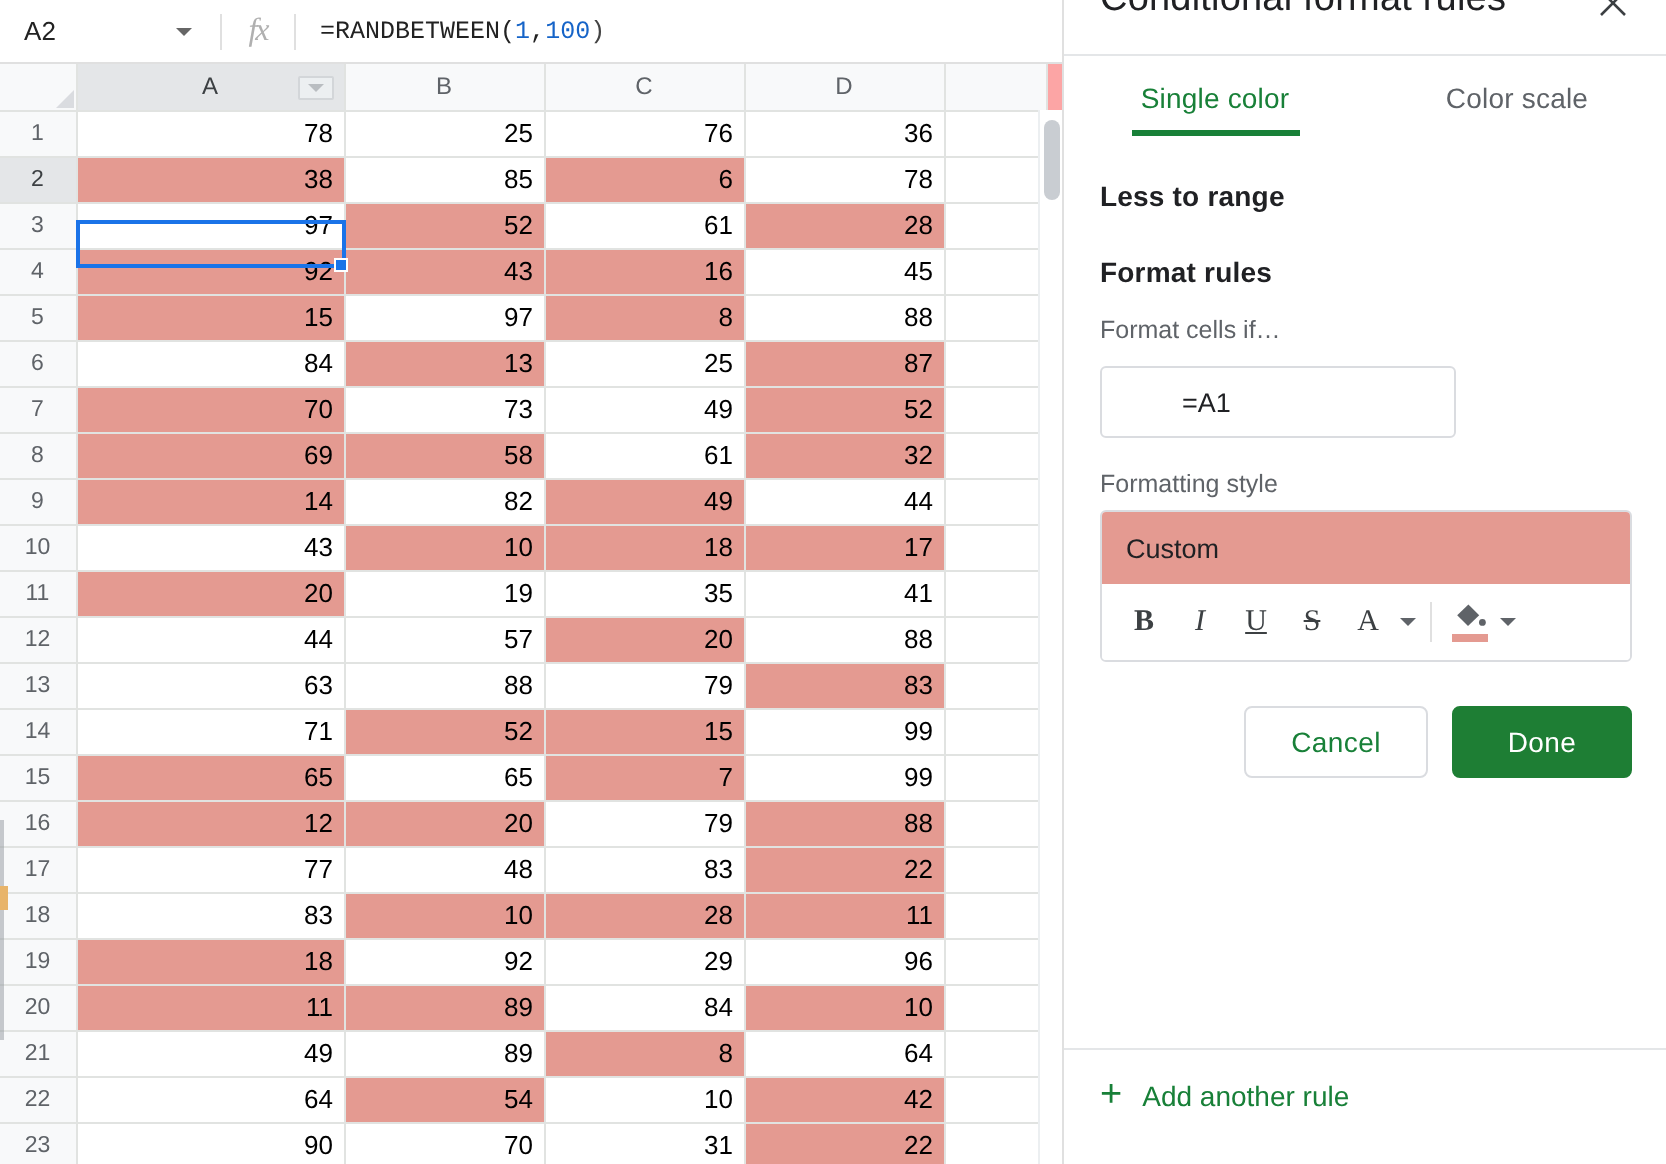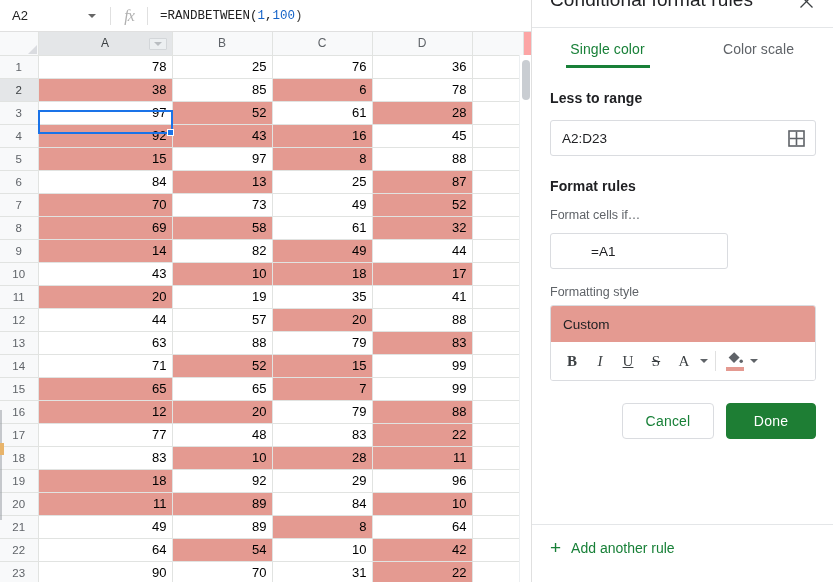--- a/index.html
+++ b/index.html
@@ -675,29 +675,20 @@
 
     <div id="tabs">
       <div class="tab active">Single color</div>
       <div class="tab">Color scale</div>
     </div>
 
     <div id="panel-body">
 
       <div class="sec-title">Less to range</div>
 
-      <div class="txt-field" style="margin-top:14px;">
-        <span>A2:D23</span>
-        <span class="range-icon">
-          <svg width="17" height="17" viewBox="0 0 17 17" aria-hidden="true">
-            <rect x="1" y="1" width="15" height="15" fill="none" stroke="#5f6368" stroke-width="1.6"></rect>
-            <path d="M8.5 1.8 V15.2 M1.8 8.5 H15.2" stroke="#5f6368" stroke-width="1.6"></path>
-          </svg>
-        </span>
-      </div>
 
       <div class="sec-title" style="margin-top:22px;">Format rules</div>
 
       <div class="sub-label">Format cells if…</div>
 
 
       <div class="txt-field narrow" style="margin-top:11px;">
         <span>=A1</span>
       </div>
 

